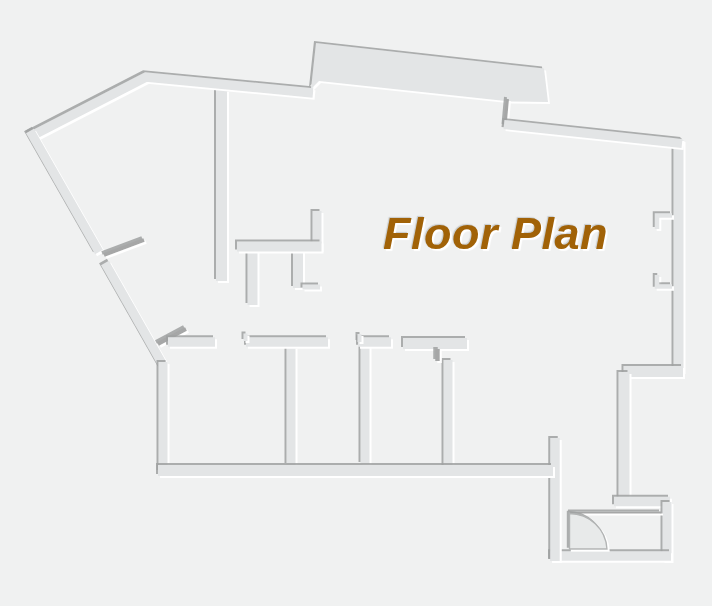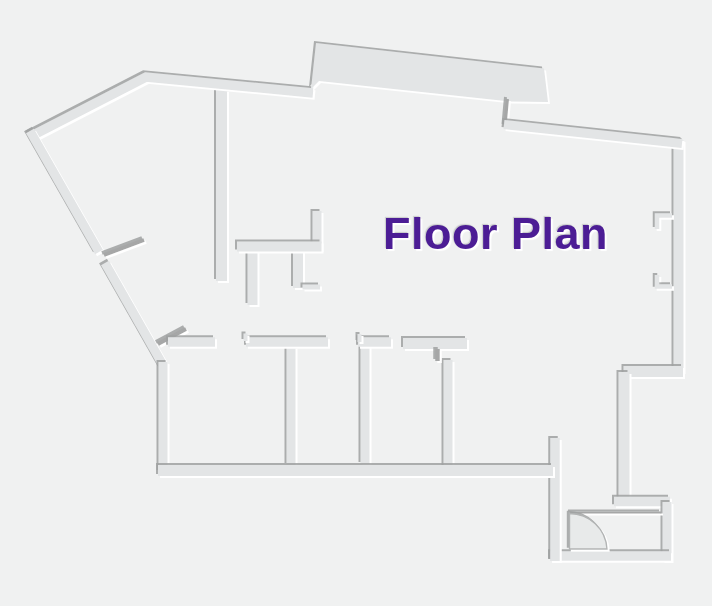--- a/index.html
+++ b/index.html
@@ -74,14 +74,14 @@
         <path d="M 246 342 L 328 342" fill="none" stroke="#e3e5e6" stroke-width="9.5" stroke-linecap="butt" stroke-linejoin="miter" filter="url(#emboss)"></path>
         <path d="M 245.5 341 L 245.5 333.5" fill="none" stroke="#e3e5e6" stroke-width="4" stroke-linecap="butt" stroke-linejoin="miter" filter="url(#emboss)"></path>
         <path d="M 358 342 L 391 342" fill="none" stroke="#e3e5e6" stroke-width="9.5" stroke-linecap="butt" stroke-linejoin="miter" filter="url(#emboss)"></path>
         <path d="M 359.5 342 L 359.5 334" fill="none" stroke="#e3e5e6" stroke-width="4" stroke-linecap="butt" stroke-linejoin="miter" filter="url(#emboss)"></path>
         <path d="M 403 343.5 L 467 343.5" fill="none" stroke="#e3e5e6" stroke-width="11" stroke-linecap="butt" stroke-linejoin="miter" filter="url(#emboss)"></path>
         <path d="M 437.5 349 L 437.5 361" fill="none" stroke="#a6a7a7" stroke-width="4.5" stroke-linecap="butt" stroke-linejoin="miter" filter="url(#emboss)"></path>
         <path d="M 158 470.5 L 553 470.5" fill="none" stroke="#e3e5e6" stroke-width="11" stroke-linecap="butt" stroke-linejoin="miter" filter="url(#emboss)"></path>
       </g>
   </svg>
 
-  <div id="title" style="color: #4c1d95;">Floor Plan</div>
+  <div id="title" style="color: #a16207; font-style: italic;">Floor Plan</div>
 </div>
 
 </body></html>

